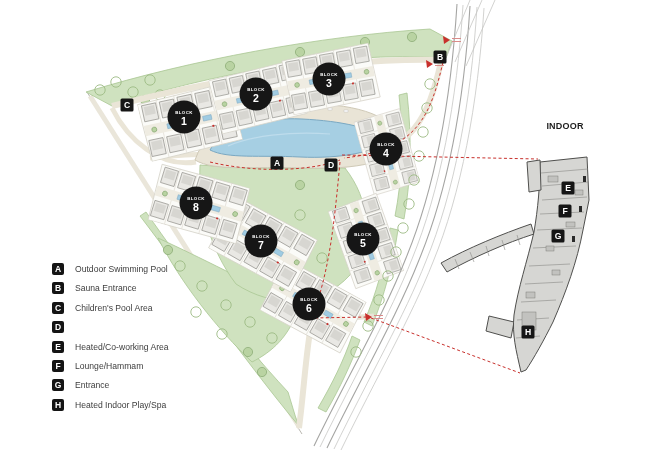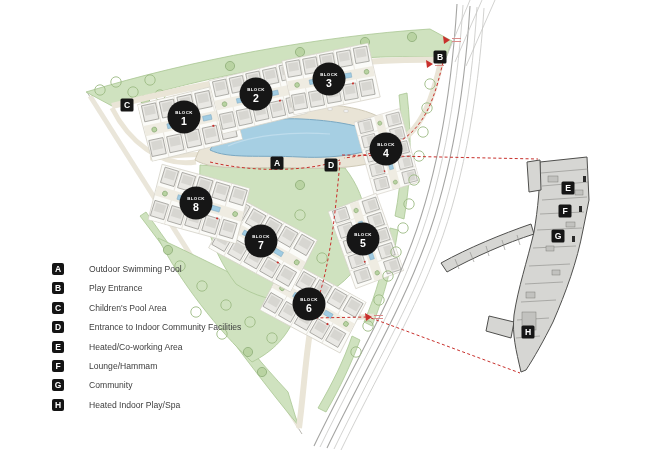--- a/index.html
+++ b/index.html
@@ -25,21 +25,21 @@
   .bcirc{fill:#161616;}
   .bword{fill:#ffffff;font-size:4.4px;font-weight:bold;text-anchor:middle;letter-spacing:.4px;}
   .bnum{fill:#ffffff;font-size:10.5px;font-weight:bold;text-anchor:middle;}
   .det{fill:#d6d6d3;stroke:#4f4f4d;stroke-width:1;}
   .detin{stroke:#8a8a86;stroke-width:.6;fill:none;}
   .detf{fill:#c2c2bf;stroke:#6d6d6a;stroke-width:.4;}
   #legend{position:absolute;left:52px;top:263px;}
   .lrow{display:flex;align-items:center;margin-bottom:7.4px;height:12px;}
   .lkey{width:12px;height:12px;background:#141414;color:#fff;font-size:8.5px;font-weight:bold;
         text-align:center;line-height:12.5px;border-radius:2px;flex:0 0 12px;}
-  .llab{font-size:8.6px;color:#3d3d3d;margin-left:25px;white-space:nowrap;}
+  .llab{font-size:8.6px;color:#3d3d3d;margin-left:11px;white-space:nowrap;}
   #dtitle{position:absolute;left:498px;top:120px;width:134px;text-align:center;color:#1d1d1d;}
   #dtitle .t1,#dtitle .t2{font-size:9px;font-weight:bold;line-height:13px;letter-spacing:.2px;}
 </style>
 </head>
 <body>
 
 <div id="stage">
 
 <svg width="650" height="450" viewBox="0 0 650 450">
   <defs>
@@ -323,50 +323,50 @@
         </g>
     <g>
           <circle class="bcirc" cx="196" cy="203" r="16.5"></circle>
           <text class="bword" x="196" y="200">BLOCK</text>
           <text class="bnum" x="196" y="211">8</text>
         </g>
   </g>
 </svg>
 
 <div id="dtitle">
+  <div class="t1">INDOOR</div>
 </div>
 
 <div id="legend">
   <div class="lrow">
     <span class="lkey">A</span>
     <span class="llab">Outdoor Swimming Pool</span>
   </div>
   <div class="lrow">
     <span class="lkey">B</span>
-    <span class="llab">Play Entrance</span>
+    <span class="llab">Sauna Entrance</span>
   </div>
   <div class="lrow">
     <span class="lkey">C</span>
     <span class="llab">Children's Pool Area</span>
   </div>
   <div class="lrow">
     <span class="lkey">D</span>
-    <span class="llab">Entrance to Indoor Community Facilities</span>
   </div>
   <div class="lrow">
     <span class="lkey">E</span>
     <span class="llab">Heated/Co-working Area</span>
   </div>
   <div class="lrow">
     <span class="lkey">F</span>
     <span class="llab">Lounge/Hammam</span>
   </div>
   <div class="lrow">
     <span class="lkey">G</span>
-    <span class="llab">Community</span>
+    <span class="llab">Entrance</span>
   </div>
   <div class="lrow">
     <span class="lkey">H</span>
     <span class="llab">Heated Indoor Play/Spa</span>
   </div>
 </div>
 
 </div>
 
 </body></html>

